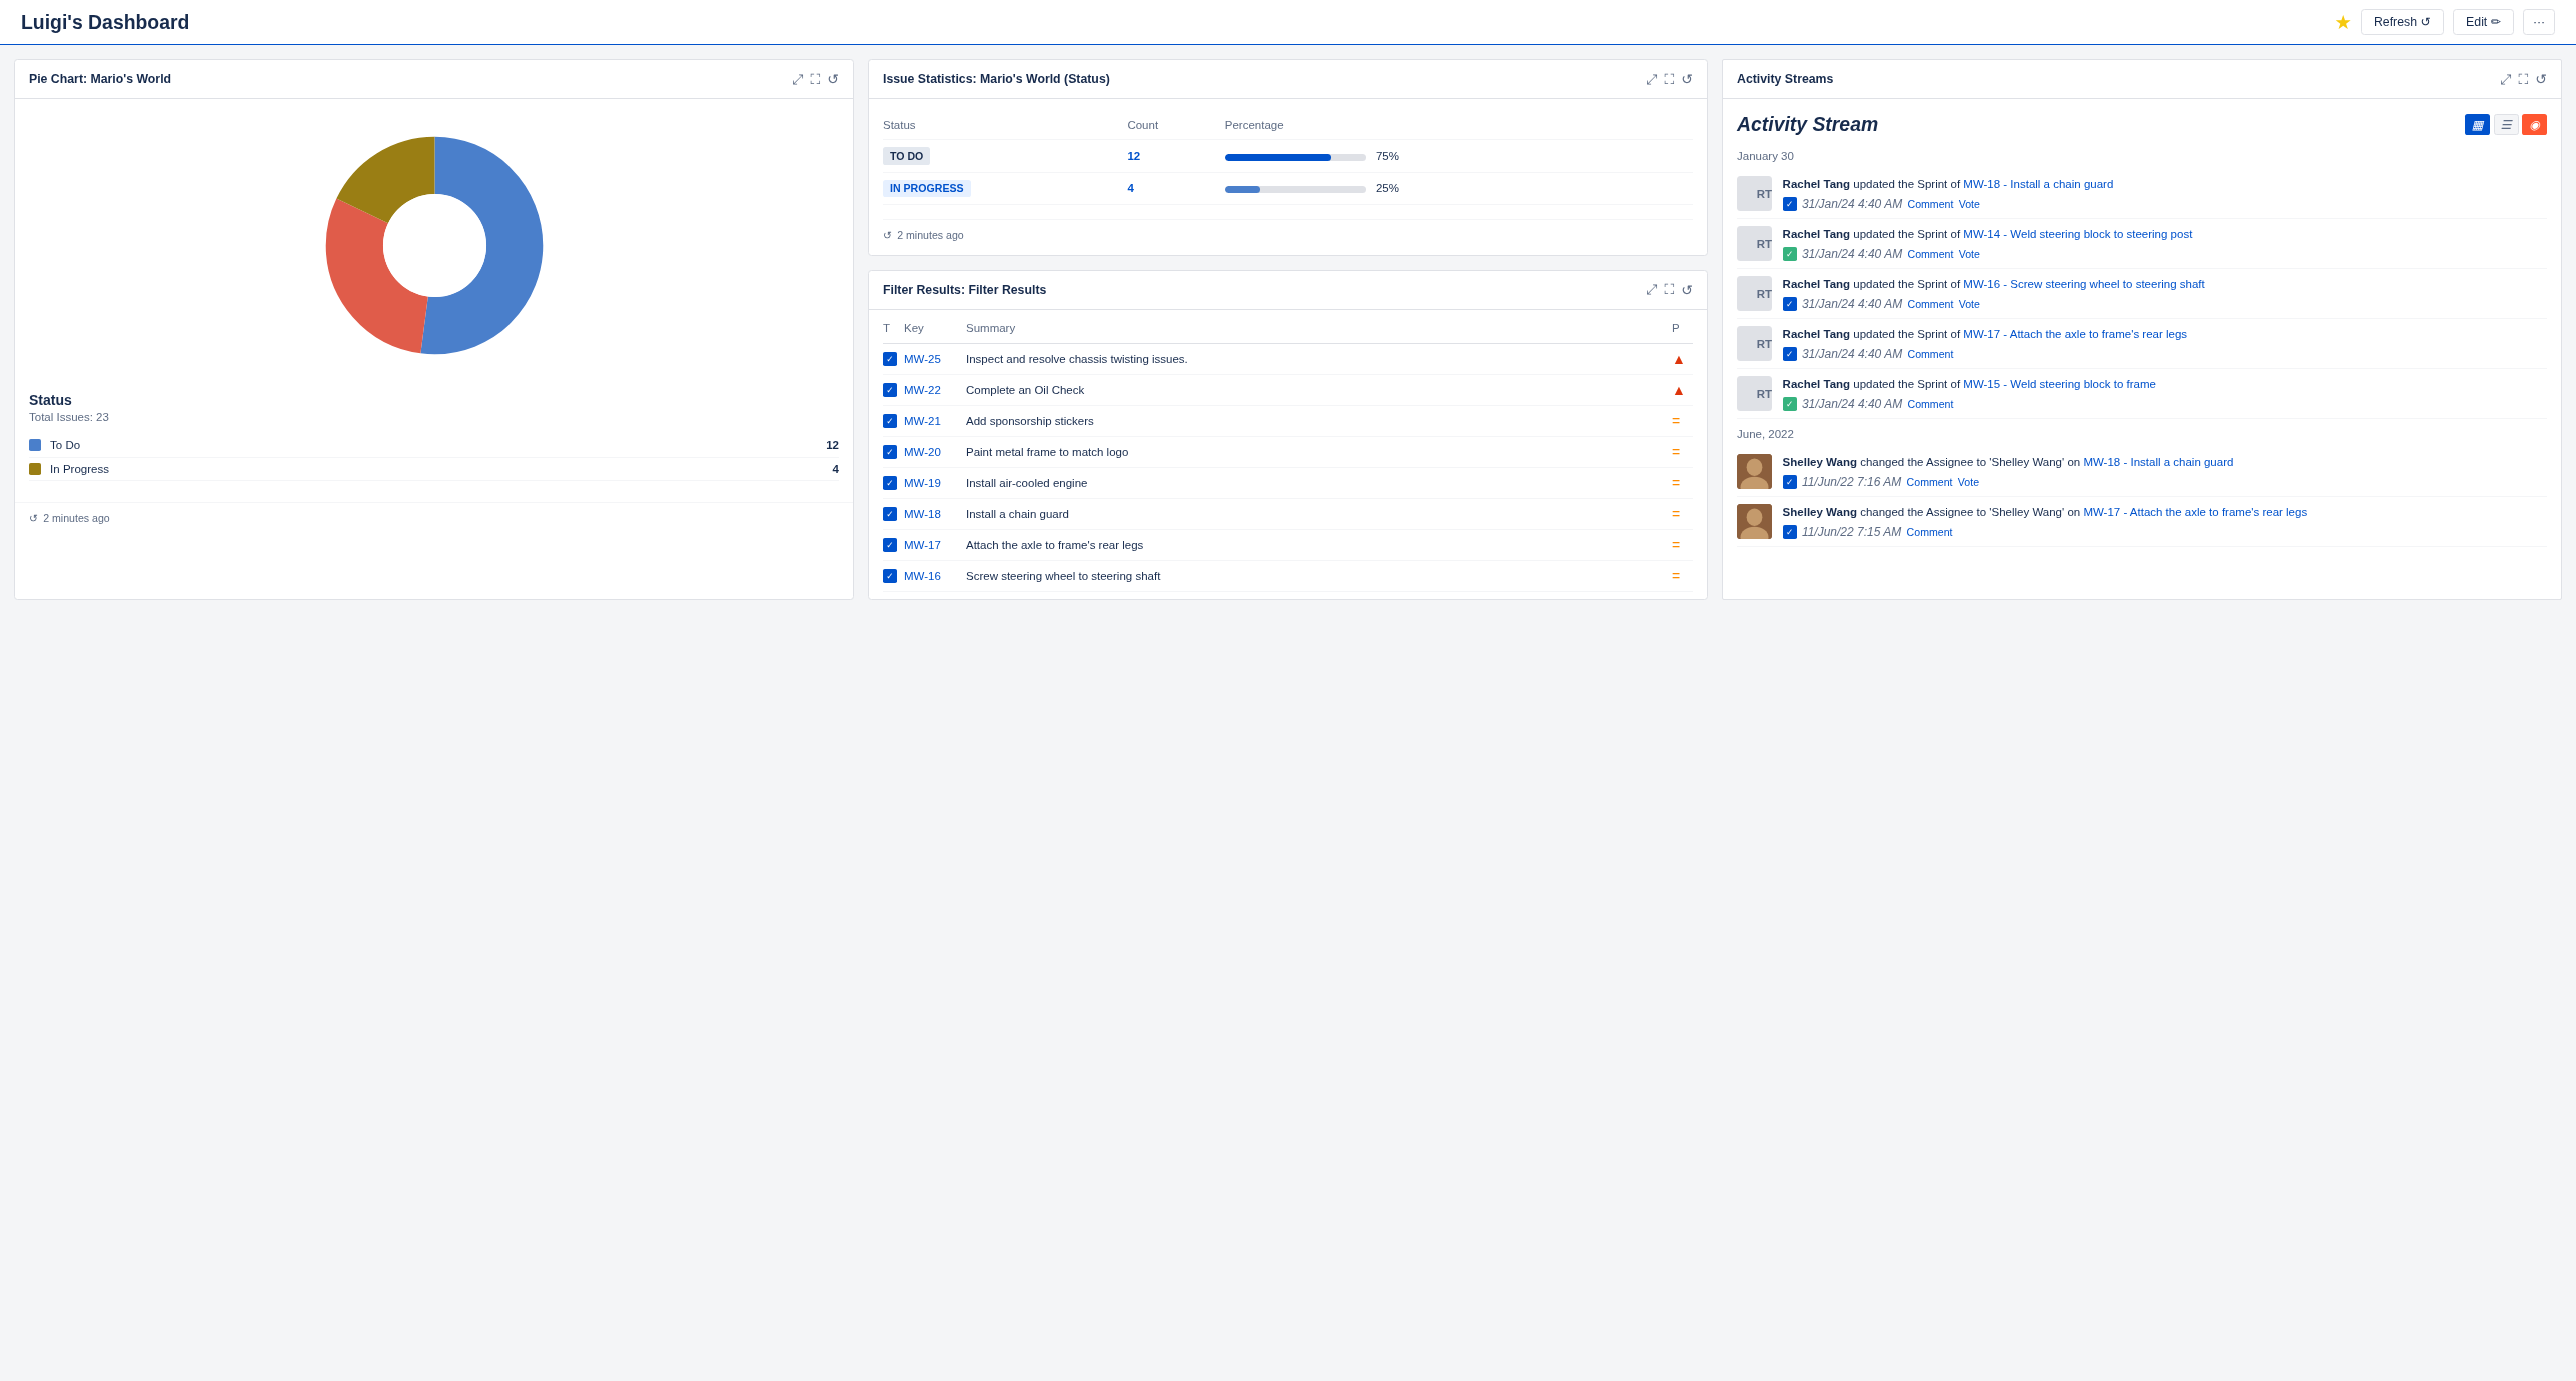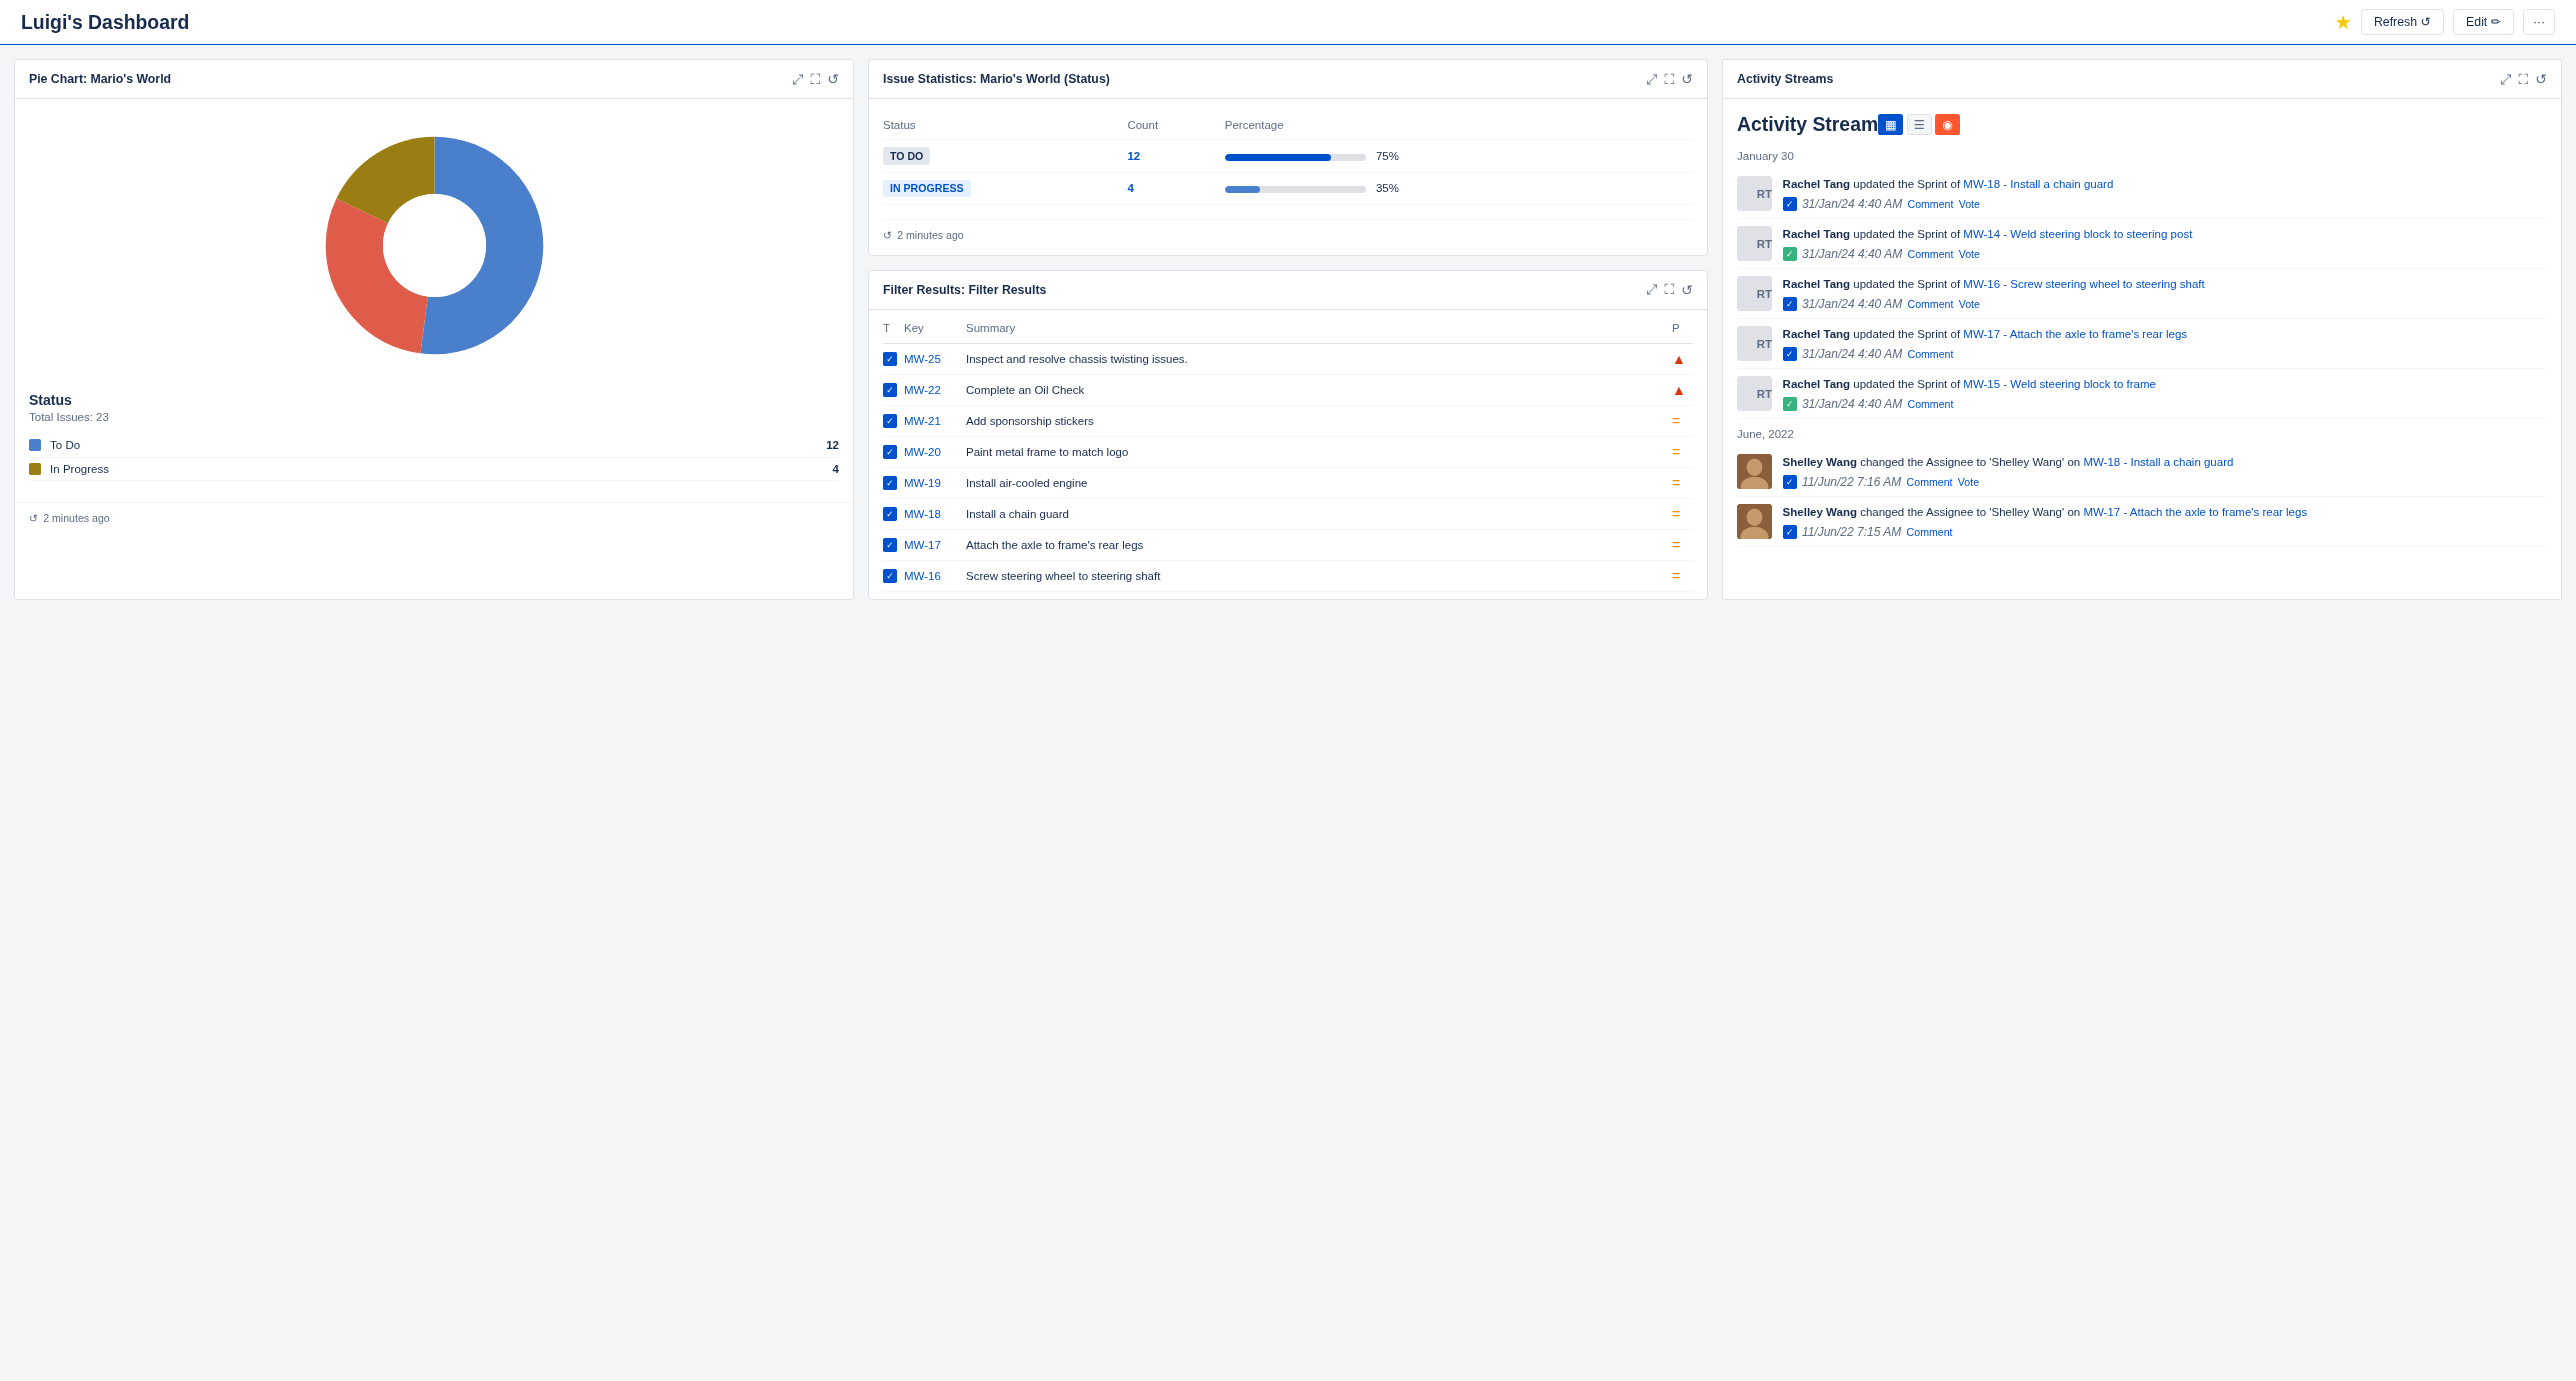--- a/index.html
+++ b/index.html
@@ -59,21 +59,21 @@
     .filter-table td { padding: 7px 5.3px 7px 0; vertical-align: middle; font-size: 11.5px; border-bottom: 0.9px solid #f4f5f7; }
     .task-icon { width: 14px; height: 14px; border-radius: 1.8px; background: #0052cc; display: inline-flex; align-items: center; justify-content: center; color: #fff; font-size: 8.8px; flex-shrink: 0; }
     .key-link { color: #0052cc; text-decoration: none; font-weight: 500; white-space: nowrap; }
     .summary-text { color: #172b4d; }
     .priority-high { color: #de350b; font-size: 14px; }
     .priority-medium { color: #ff8b00; font-size: 14px; }
 
     
     .activity-widget { background: #fff; border: 0.9px solid #dfe1e6; border-radius: 2px; overflow: hidden; }
     .activity-inner { padding: 14px; }
-    .activity-stream-header { display: flex; align-items: center; justify-content: flex-start; margin-bottom: 14px; }
+    .activity-stream-header { display: flex; align-items: center; justify-content: space-between; margin-bottom: 14px; font-style: italic; }
     .activity-stream-title { font-size: 19.4px; font-weight: 700; }
     .stream-icons { display: flex; gap: 3.5px; }
     .stream-icon-btn { width: 25px; height: 21px; border-radius: 2.6px; display: flex; align-items: center; justify-content: center; cursor: pointer; font-size: 12.3px; }
     .stream-icon-blue { background: #0052cc; color: #fff; }
     .stream-icon-grey { background: #f4f5f7; color: #5e6c84; border: 0.9px solid #dfe1e6; }
     .stream-icon-orange { background: #ff5630; color: #fff; }
     .date-group { font-size: 11.5px; color: #5e6c84; font-weight: 500; margin: 8.8px 0 7px 0; }
     .activity-item { display: flex; gap: 10.6px; padding: 7px 0; border-bottom: 0.9px solid #f4f5f7; }
     .avatar { width: 35px; height: 35px; border-radius: 3.5px; overflow: hidden; flex-shrink: 0; background: #dfe1e6; display: flex; align-items: center; justify-content: flex-end; font-size: 14px; }
     .activity-content { flex: 1; }
@@ -189,21 +189,21 @@
       <td>
         <span class="status-badge status-inprogress">IN PROGRESS</span>
       </td>
       <td>
         <a class="count-link" href="#">4</a>
       </td>
       <td>
         <div class="progress-bar-wrap">
           <div class="progress-bar-fill" style="width:25%;background:#4a7fcb"></div>
         </div>
-        <span class="pct-text">35%</span>
+        <span class="pct-text">25%</span>
       </td>
     </tr>
             </tbody>
         </table>
         <div class="stats-footer">
           <span>↺</span>
           <span>2 minutes ago</span>
         </div>
       </div>
     </div>

